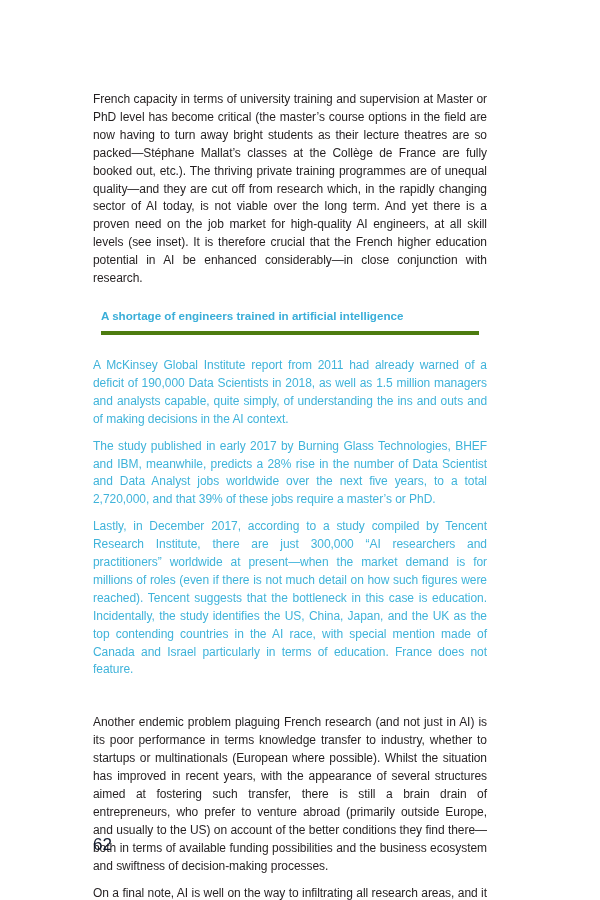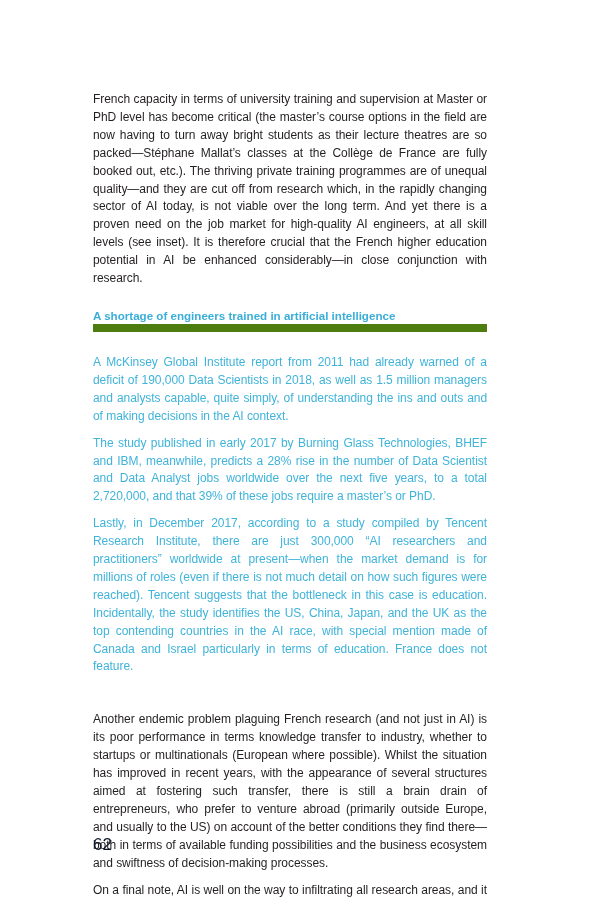--- a/index.html
+++ b/index.html
@@ -32,22 +32,23 @@
       margin-top: 9px;
     }
     .inset {
       margin-top: 19px;
     }
     .inset-title {
       font-size: 11.6px;
       font-weight: bold;
       color: #3aaed8;
       line-height: 17px;
-      margin: 0;
-      border-bottom: 8px solid #4d7c0f;
+      margin: 8px;
+      padding-bottom: 7px;
+      border-bottom: 4px solid #4d7c0f;
     }
     .inset-body {
       margin-top: 22px;
     }
     .inset-body p {
       color: #3fb3da;
     }
     .inset-body p + p {
       margin-top: 9px;
     }

